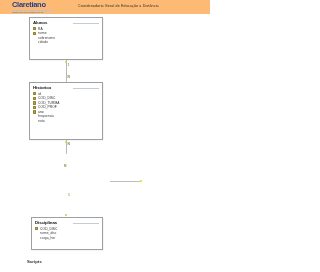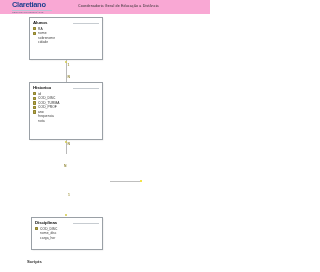--- a/index.html
+++ b/index.html
@@ -7,21 +7,21 @@
     width:210px;height:272px;
     background:#ffffff;
     font-family:"Liberation Sans", sans-serif;
     overflow:hidden;
     position:relative;
     color:#1b1b1b;
   }
   
   .page-header{
     position:absolute;left:0;top:0;width:210px;height:14px;
-    background:#f9a8d4;
+    background:#fdba74;
   }
   .logo-wrap{
     position:absolute;left:12px;top:1px;width:52px;
   }
   .logo-text{
     font-size:7.5px;font-weight:bold;letter-spacing:-0.3px;
     color:#1f3f8f;line-height:8px;white-space:nowrap;
   }
   .logo-sub{
     font-size:2.4px;color:#5b6a86;line-height:3px;

